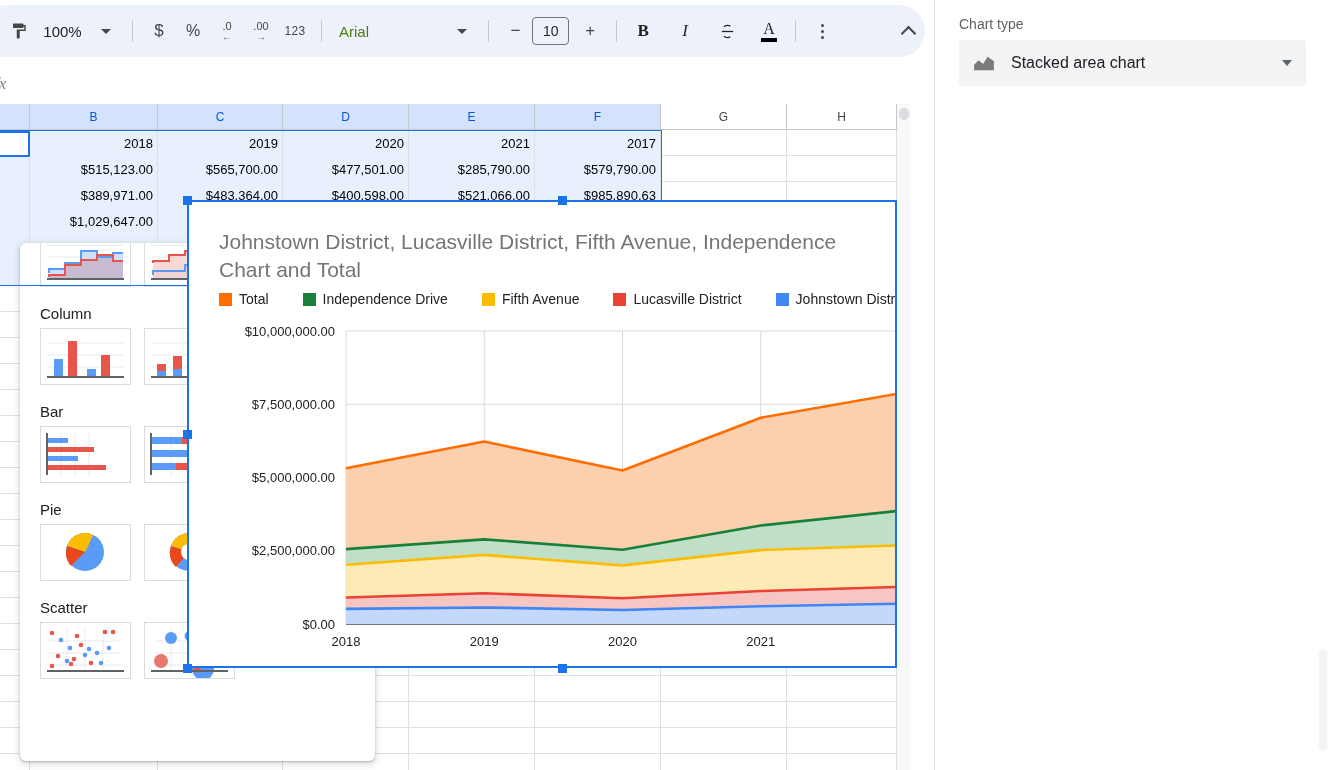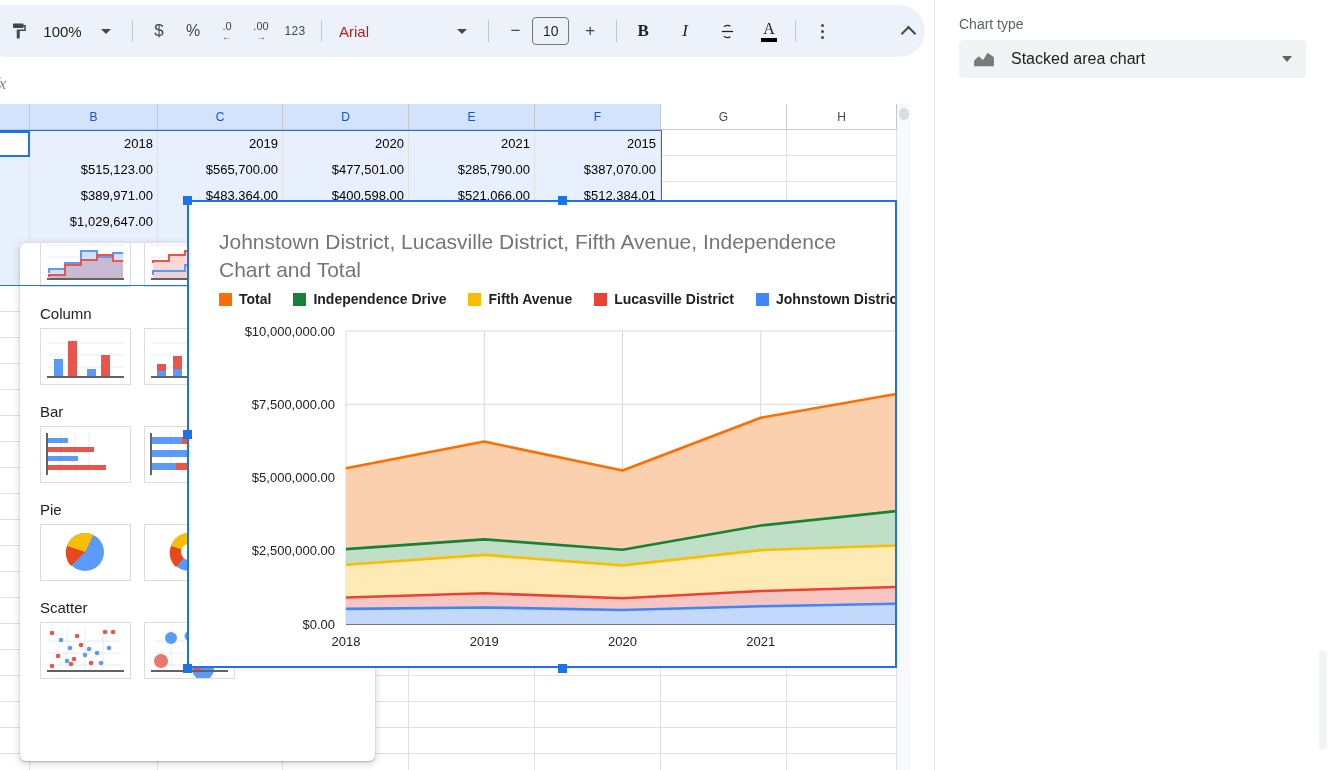--- a/index.html
+++ b/index.html
@@ -25,21 +25,21 @@
     display: flex; align-items: center; justify-content: center;
     color: #444746; font-size: 15px; cursor: pointer; user-select: none;
     padding: 0 6px;
   }
   .tb-sep { width: 1px; height: 22px; background: #c7c7c7; margin: 0 9px; }
   .tb-zoom { font-size: 15px; color: #1f1f1f; padding: 0 8px; min-width: 52px;}
   .caret {
     width: 0; height: 0; border-left: 5px solid transparent;
     border-right: 5px solid transparent; border-top: 5px solid #444746;
   }
-  .tb-font { font-size: 15px; color: #b91c1c; width: 118px; padding-left: 8px; justify-content: flex-start;}
+  .tb-font { font-size: 15px; color: #4d7c0f; width: 118px; padding-left: 8px; justify-content: flex-start;}
   .fontsize-box {
     width: 38px; height: 28px; border: 1px solid #747775; border-radius: 4px;
     display: flex; align-items: center; justify-content: center;
     font-size: 14px; color: #1f1f1f; background: #edf2fa;
   }
   .bold-b { font-weight: bold; font-family: "Liberation Serif", serif; font-size: 17px; color:#1f1f1f;}
   .ital-i { font-style: italic; font-family: "Liberation Serif", serif; font-size: 17px; color:#1f1f1f;}
   .txtcolor { display:flex; flex-direction:column; align-items:center; line-height:1;}
   .txtcolor .letter { font-size:16px; color:#1f1f1f; font-family:"Liberation Serif", serif;}
   .txtcolor .bar { width:16px; height:4px; background:#000; margin-top:1px;}
@@ -105,21 +105,21 @@
     position: absolute; width: 9px; height: 9px; background: #1a73e8;
     z-index: 25;
   }
   .chart-title {
     position:absolute; left:31px; top:27px; width:640px;
     font-size: 21px; color: #757575; line-height: 1.32;
     font-family:"Liberation Sans", sans-serif;
   }
   .chart-legend {
     position:absolute; left:31px; top:90px; display:flex; align-items:center;
-    gap: 0px; white-space: nowrap; font-weight: bold;
+    gap: 12px; white-space: nowrap;
   }
   .leg-item { display:flex; align-items:center; margin-right: 22px; }
   .leg-swatch { width: 13px; height: 13px; margin-right: 7px; }
   .leg-label { font-size: 14px; color: #222; }
   #plot { position:absolute; left:31px; top:118px; width:680px; height:340px; }
 
   
   #panel {
     position: absolute; right: 0; top: 0; width: 395px; height: 770px;
     background: #fff; box-shadow: -1px 0 0 #e0e0e0;
@@ -140,21 +140,21 @@
     flex: 1; display:flex; align-items:center; justify-content:center;
     font-size: 16px; color: #5f6368; cursor:pointer; position:relative;
   }
   .tab.active { color: #188038; }
   .tab.active::after {
     content:""; position:absolute; bottom:0; left:50%; transform:translateX(-50%);
     width: 72px; height: 3px; background:#188038;
   }
   #chart-type-label { font-size: 14px; color:#5f6368; margin: 16px 0 8px 24px; }
   #chart-type-select {
-    margin: 0 24px; height: 38px; background:#f1f3f4; border-radius: 4px;
+    margin: 0 24px; height: 46px; background:#f1f3f4; border-radius: 4px;
     display:flex; align-items:center; padding: 0 14px; cursor:pointer;
   }
   #chart-type-name { font-size: 16px; color:#202124; margin-left: 16px; flex:1;}
   .sel-caret {
     width:0; height:0; border-left:5px solid transparent;
     border-right:5px solid transparent; border-top:6px solid #5f6368;
   }
   #type-menu {
     position:absolute; left: 20px; top: 243px; width: 355px; height: 518px;
     background:#fff; border-radius: 6px;
@@ -290,41 +290,41 @@
         <div class="colcell" style="left: 661px; width: 126px;">G</div>
         <div class="colcell" style="left: 787px; width: 110px;">H</div>
       </div>
     <div id="rows-container">
         <div class="gridrow" style="top: 26px;">
           <div class="cell lbl" style="left: -30px; width: 60px;"></div>
           <div class="cell sel-bg" style="left: 30px; width: 128px;">2018</div>
           <div class="cell sel-bg" style="left: 158px; width: 125px;">2019</div>
           <div class="cell sel-bg" style="left: 283px; width: 126px;">2020</div>
           <div class="cell sel-bg" style="left: 409px; width: 126px;">2021</div>
-          <div class="cell sel-bg" style="left: 535px; width: 126px;">2015</div>
+          <div class="cell sel-bg" style="left: 535px; width: 126px;">2017</div>
           <div class="cell" style="left: 661px; width: 126px;"></div>
           <div class="cell" style="left: 787px; width: 110px;"></div>
         </div>
         <div class="gridrow" style="top: 52px;">
           <div class="cell lbl sel-bg" style="left: -30px; width: 60px;">istric</div>
           <div class="cell sel-bg" style="left: 30px; width: 128px;">$515,123.00</div>
           <div class="cell sel-bg" style="left: 158px; width: 125px;">$565,700.00</div>
           <div class="cell sel-bg" style="left: 283px; width: 126px;">$477,501.00</div>
           <div class="cell sel-bg" style="left: 409px; width: 126px;">$285,790.00</div>
-          <div class="cell sel-bg" style="left: 535px; width: 126px;">$387,070.00</div>
+          <div class="cell sel-bg" style="left: 535px; width: 126px;">$579,790.00</div>
           <div class="cell" style="left: 661px; width: 126px;"></div>
           <div class="cell" style="left: 787px; width: 110px;"></div>
         </div>
         <div class="gridrow" style="top: 78px;">
           <div class="cell lbl sel-bg" style="left: -30px; width: 60px;">stric</div>
           <div class="cell sel-bg" style="left: 30px; width: 128px;">$389,971.00</div>
           <div class="cell sel-bg" style="left: 158px; width: 125px;">$483,364.00</div>
           <div class="cell sel-bg" style="left: 283px; width: 126px;">$400,598.00</div>
           <div class="cell sel-bg" style="left: 409px; width: 126px;">$521,066.00</div>
-          <div class="cell sel-bg" style="left: 535px; width: 126px;">$512,384.01</div>
+          <div class="cell sel-bg" style="left: 535px; width: 126px;">$985,890.63</div>
           <div class="cell" style="left: 661px; width: 126px;"></div>
           <div class="cell" style="left: 787px; width: 110px;"></div>
         </div>
         <div class="gridrow" style="top: 104px;">
           <div class="cell lbl sel-bg" style="left: -30px; width: 60px;"></div>
           <div class="cell sel-bg" style="left: 30px; width: 128px;">$1,029,647.00</div>
           <div class="cell sel-bg" style="left: 158px; width: 125px;">$</div>
           <div class="cell sel-bg" style="left: 283px; width: 126px;"></div>
           <div class="cell sel-bg" style="left: 409px; width: 126px;"></div>
           <div class="cell sel-bg" style="left: 535px; width: 126px;"></div>

